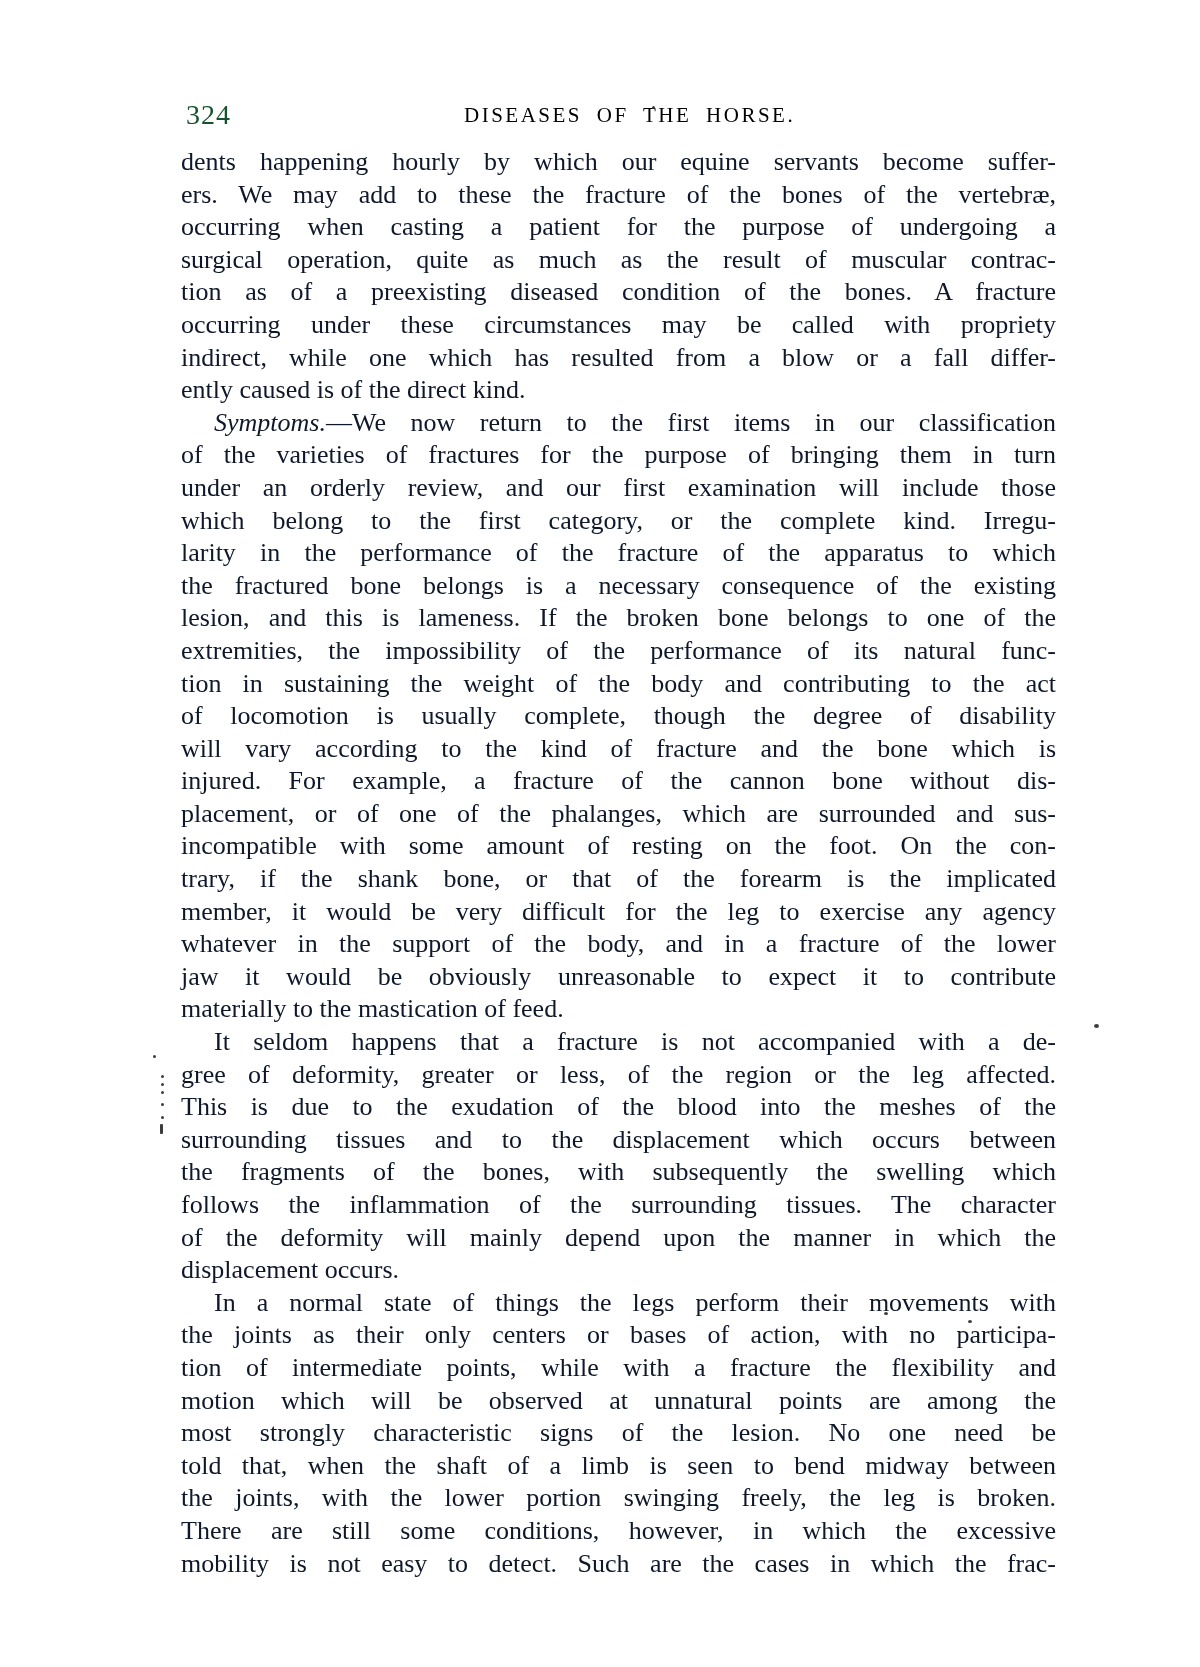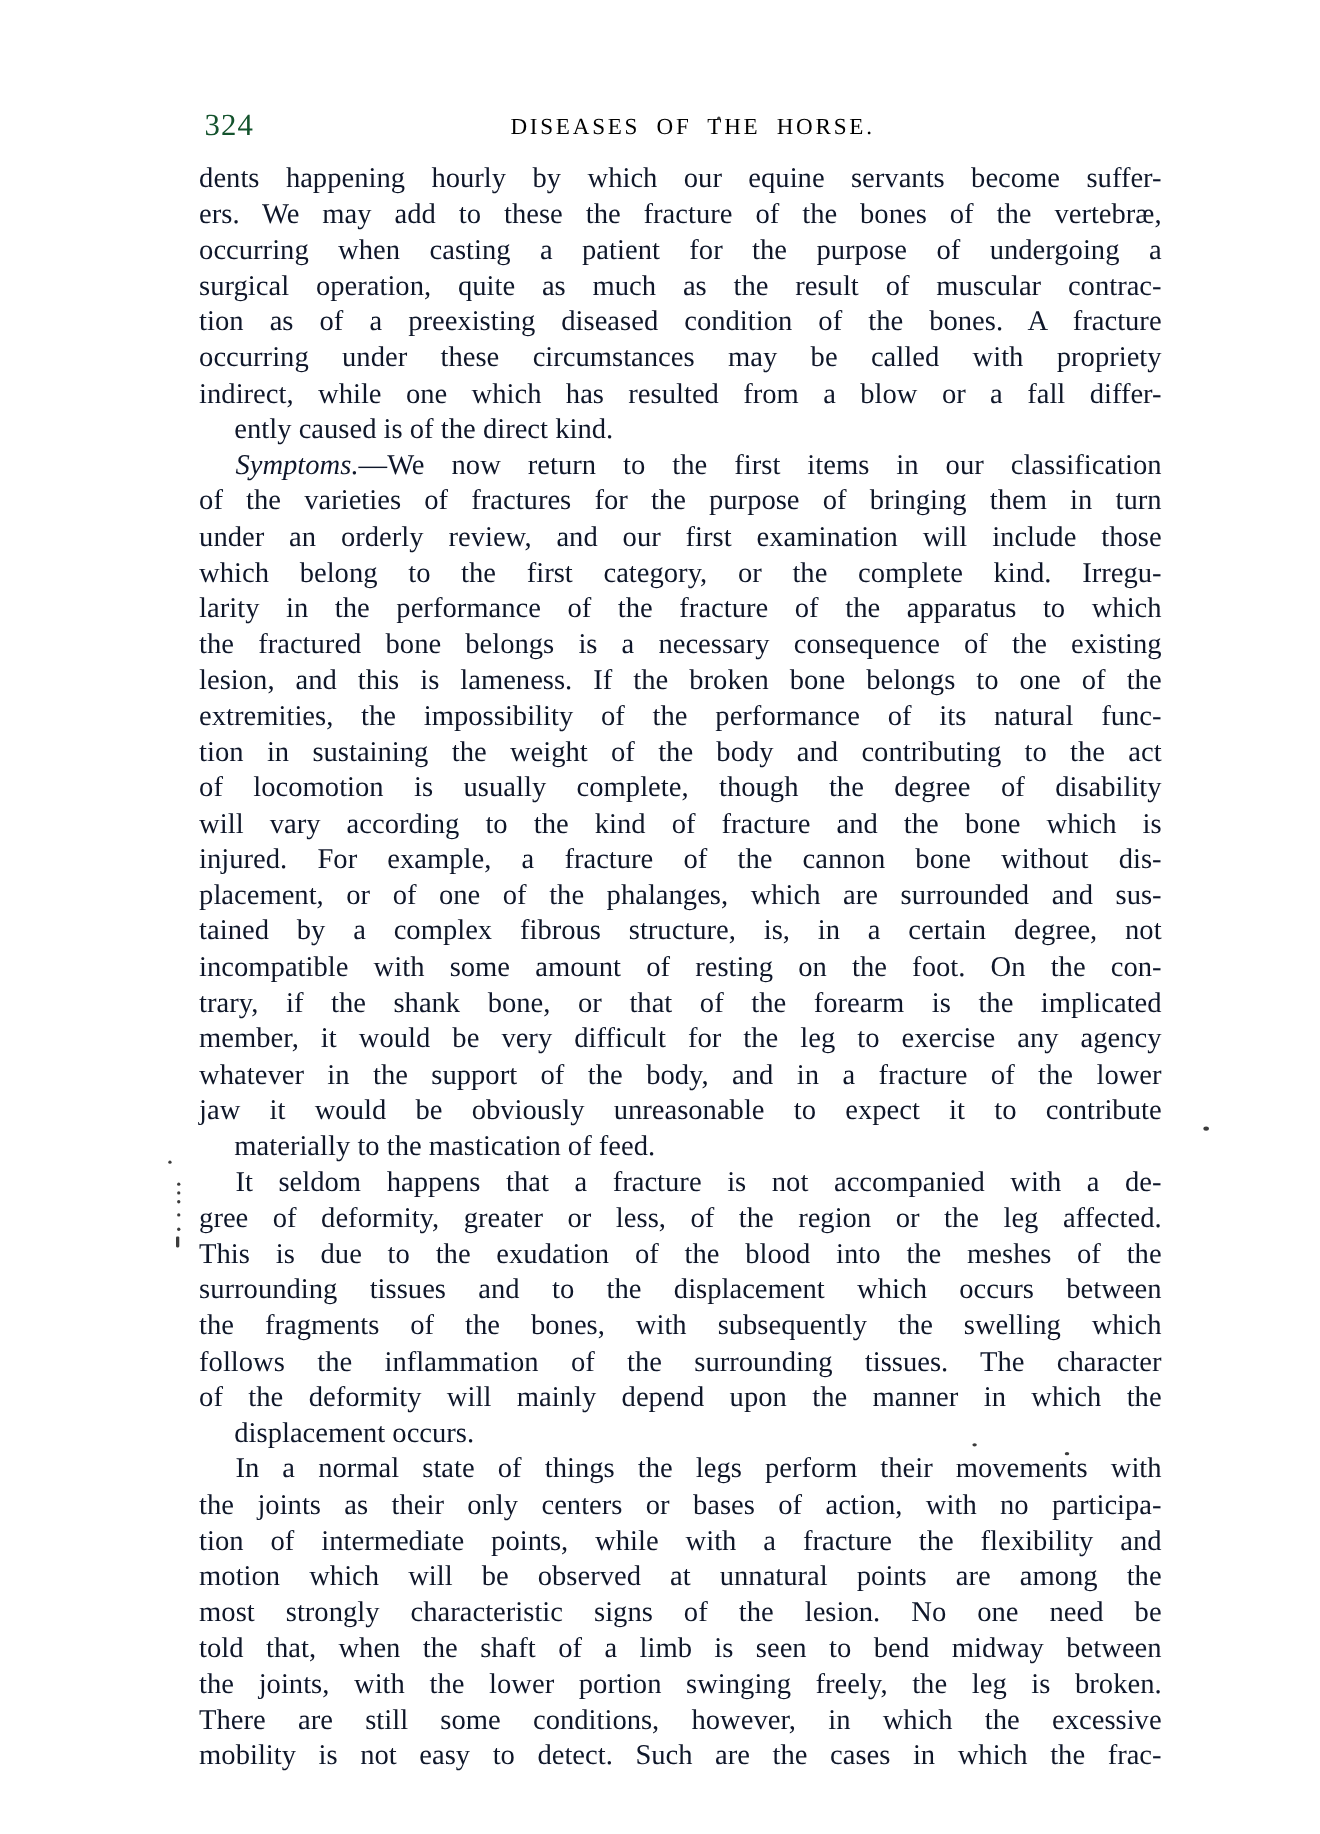--- a/index.html
+++ b/index.html
@@ -47,21 +47,20 @@
     text-align-last: justify;
     white-space: normal;
     height: 32.6px;
     overflow: visible;
   }
   .line.indent {
     padding-left: 33px;
   }
   .line.flush {
     text-align-last: left;
-    margin-left: 32px;
   }
   .line i {
     font-style: italic;
   }
   .artifact {
     position: absolute;
     background: #3c3c3c;
     border-radius: 50%;
   }
   .artifact.bar {
@@ -92,21 +91,20 @@
       <div class="line">which belong to the first category, or the complete kind. Irregu-</div>
       <div class="line">larity in the performance of the fracture of the apparatus to which</div>
       <div class="line">the fractured bone belongs is a necessary consequence of the existing</div>
       <div class="line">lesion, and this is lameness. If the broken bone belongs to one of the</div>
       <div class="line">extremities, the impossibility of the performance of its natural func-</div>
       <div class="line">tion in sustaining the weight of the body and contributing to the act</div>
       <div class="line">of locomotion is usually complete, though the degree of disability</div>
       <div class="line">will vary according to the kind of fracture and the bone which is</div>
       <div class="line">injured. For example, a fracture of the cannon bone without dis-</div>
       <div class="line">placement, or of one of the phalanges, which are surrounded and sus-</div>
-      <div class="line">tained by a complex fibrous structure, is, in a certain degree, not</div>
       <div class="line">incompatible with some amount of resting on the foot. On the con-</div>
       <div class="line">trary, if the shank bone, or that of the forearm is the implicated</div>
       <div class="line">member, it would be very difficult for the leg to exercise any agency</div>
       <div class="line">whatever in the support of the body, and in a fracture of the lower</div>
       <div class="line">jaw it would be obviously unreasonable to expect it to contribute</div>
       <div class="line flush">materially to the mastication of feed.</div>
       <div class="line indent">It seldom happens that a fracture is not accompanied with a de-</div>
       <div class="line">gree of deformity, greater or less, of the region or the leg affected.</div>
       <div class="line">This is due to the exudation of the blood into the meshes of the</div>
       <div class="line">surrounding tissues and to the displacement which occurs between</div>

